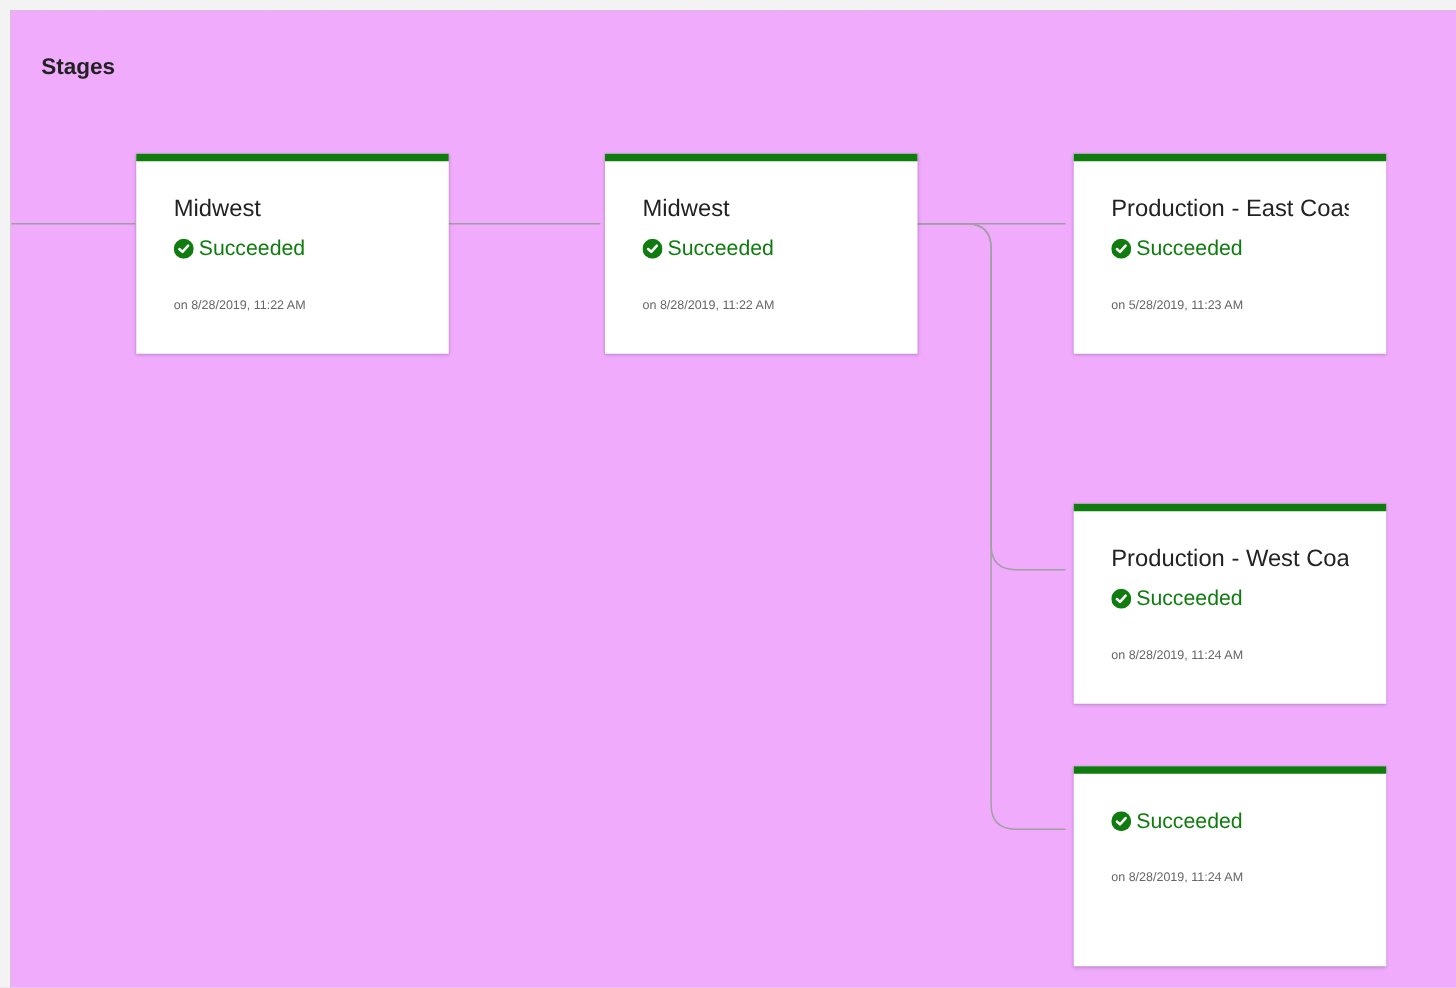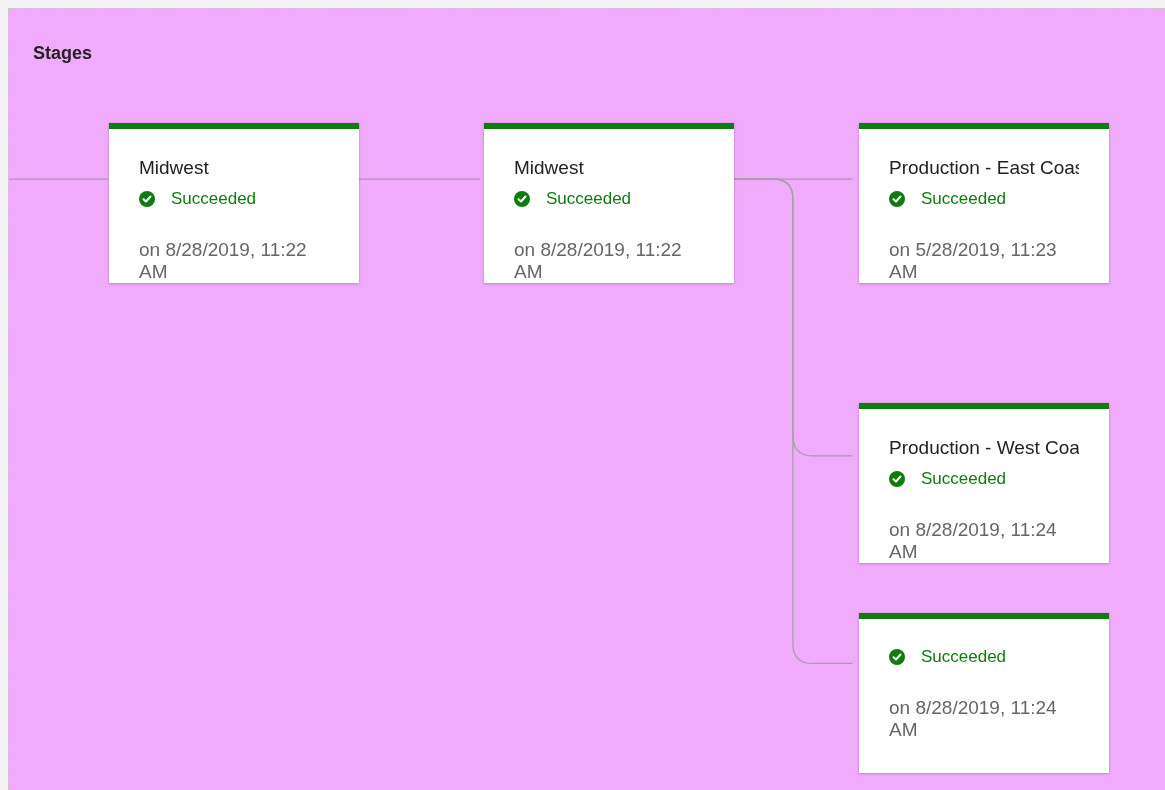--- a/index.html
+++ b/index.html
@@ -64,29 +64,29 @@
     font-weight: 400;
     color: #222;
     white-space: nowrap;
     overflow: hidden;
     text-overflow: clip;
     margin-bottom: 10px;
   }
   .status-row {
     display: flex;
     align-items: center;
-    gap: 16px;
+    gap: 4px;
     margin-bottom: 30px;
   }
   .status-text {
     font-size: 17px;
     color: #107c10;
   }
   .timestamp {
-    font-size: 19px;
+    font-size: 10px;
     color: #666;
   }
   .success-icon {
     width: 16px;
     height: 16px;
     flex: none;
   }
   .success-icon circle { fill: #107c10; }
   .success-icon path { stroke: #fff; stroke-width: 2; fill: none; stroke-linecap: round; stroke-linejoin: round; }
 </style>

